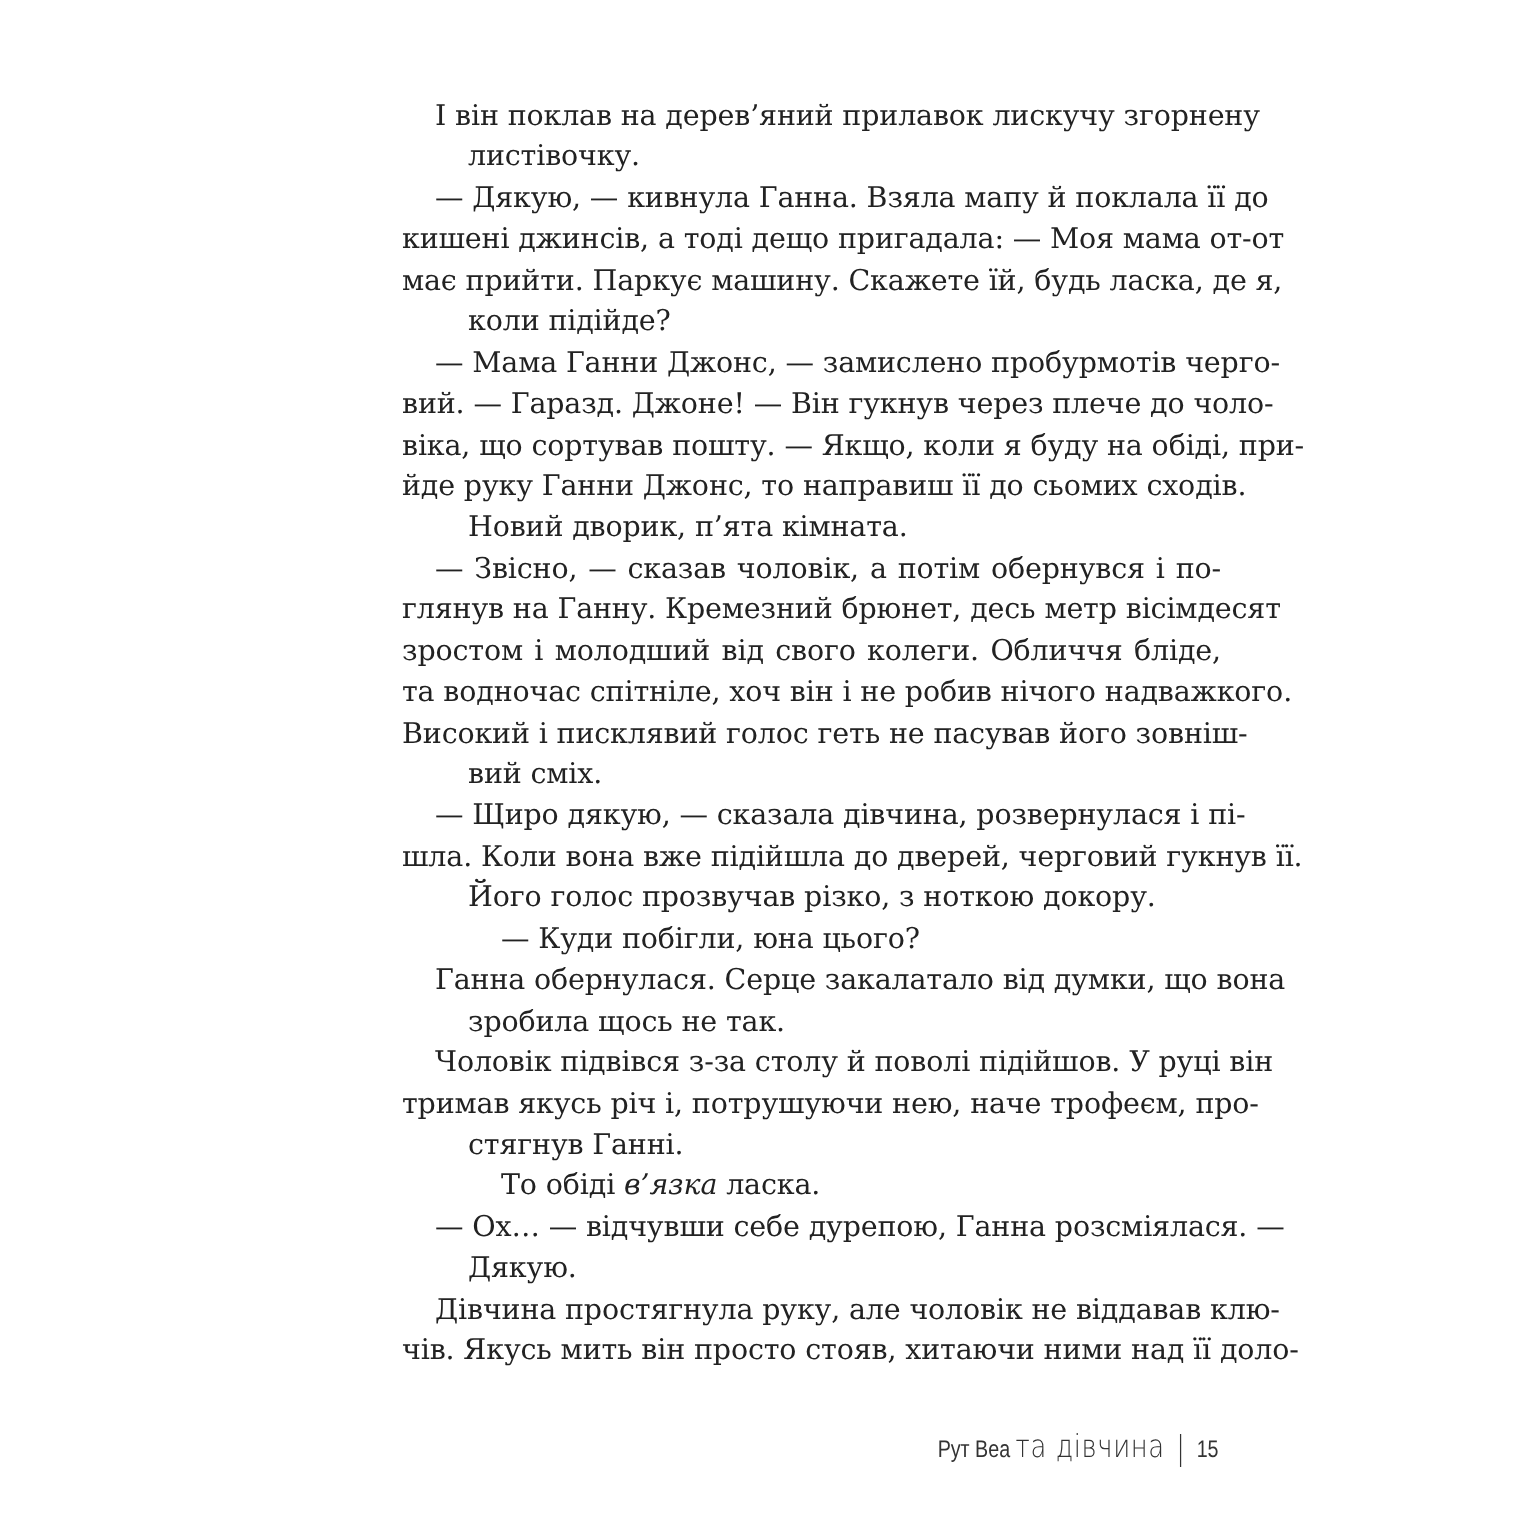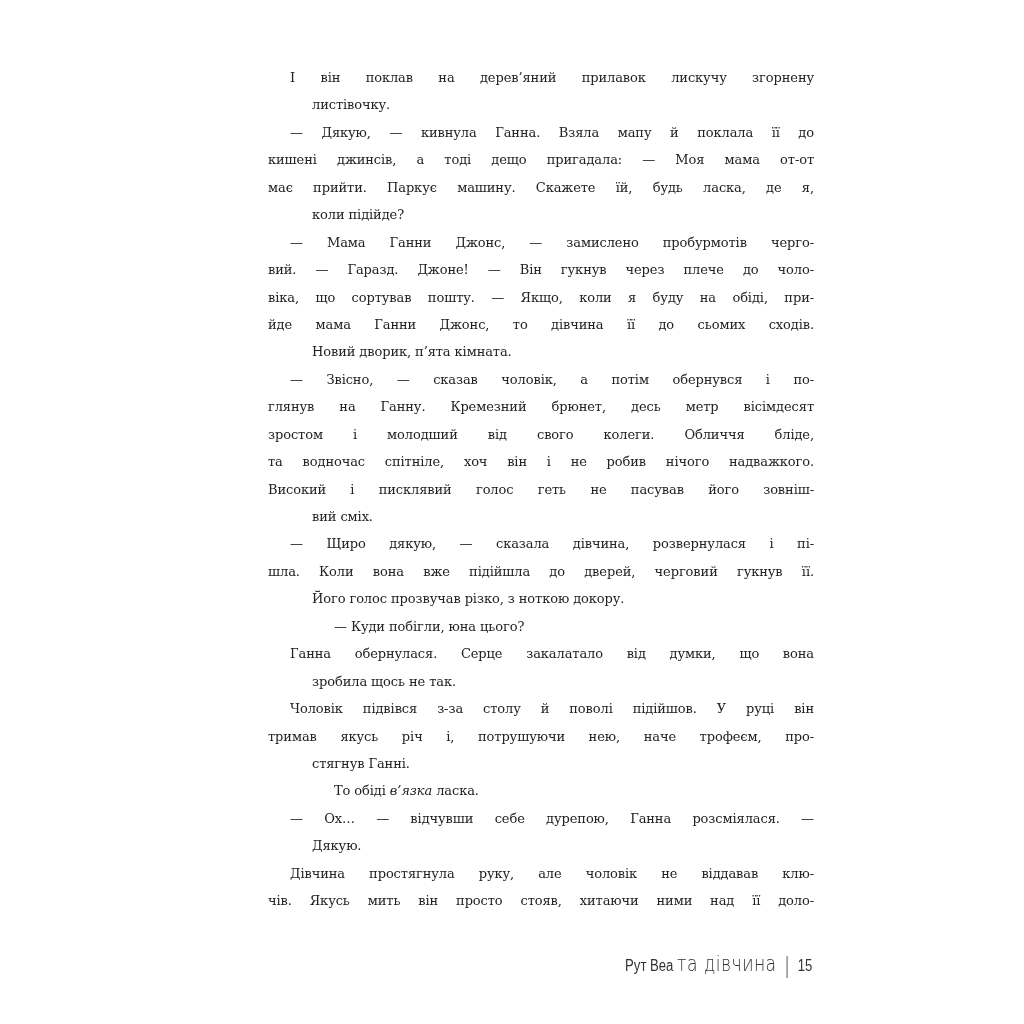--- a/index.html
+++ b/index.html
@@ -1,20 +1,20 @@
 <!DOCTYPE html>
 <html><head>
 <meta charset="utf-8">
 <style>
   html, body { margin:0; padding:0; background:#ffffff; }
   body { width:1024px; height:1024px; position:relative; overflow:hidden; }
   .page { position:absolute; left:268px; top:64px; width:546px; }
   .text {
     font-family: "DejaVu Serif", "Liberation Serif", serif;
-    font-size:13px;
+    font-size:19px;
     line-height:27.45px;
     color:#222222;
     letter-spacing:-0.1px;
   }
   .line { display:block; white-space:nowrap; text-align:justify; text-align-last:justify; height:27.45px; }
   .line.last { text-align-last:left;margin-left:44px; }
   .line.indent { padding-left:22px; }
   .footer {
     position:absolute; top:952px; right:212px;
     font-family: "Liberation Sans", "DejaVu Sans", sans-serif;
@@ -36,21 +36,21 @@
     <div>
       <span class="line indent">— Дякую, — кивнула Ганна. Взяла мапу й поклала її до</span>
       <span class="line">кишені джинсів, а тоді дещо пригадала: — Моя мама от-от</span>
       <span class="line">має прийти. Паркує машину. Скажете їй, будь ласка, де я,</span>
       <span class="line last">коли підійде?</span>
     </div>
     <div>
       <span class="line indent">— Мама Ганни Джонс, — замислено пробурмотів черго-</span>
       <span class="line">вий. — Гаразд. Джоне! — Він гукнув через плече до чоло-</span>
       <span class="line">віка, що сортував пошту. — Якщо, коли я буду на обіді, при-</span>
-      <span class="line">йде мама Ганни Джонс, то дівчина її до сьомих сходів.</span>
+      <span class="line">йде руку Ганни Джонс, то направиш її до сьомих сходів.</span>
       <span class="line last">Новий дворик, п’ята кімната.</span>
     </div>
     <div>
       <span class="line indent">— Звісно, — сказав чоловік, а потім обернувся і по-</span>
       <span class="line">глянув на Ганну. Кремезний брюнет, десь метр вісімдесят</span>
       <span class="line">зростом і молодший від свого колеги. Обличчя бліде,</span>
       <span class="line">та водночас спітніле, хоч він і не робив нічого надважкого.</span>
       <span class="line">Високий і писклявий голос геть не пасував його зовніш-</span>
       <span class="line last">вий сміх.</span>
     </div>

